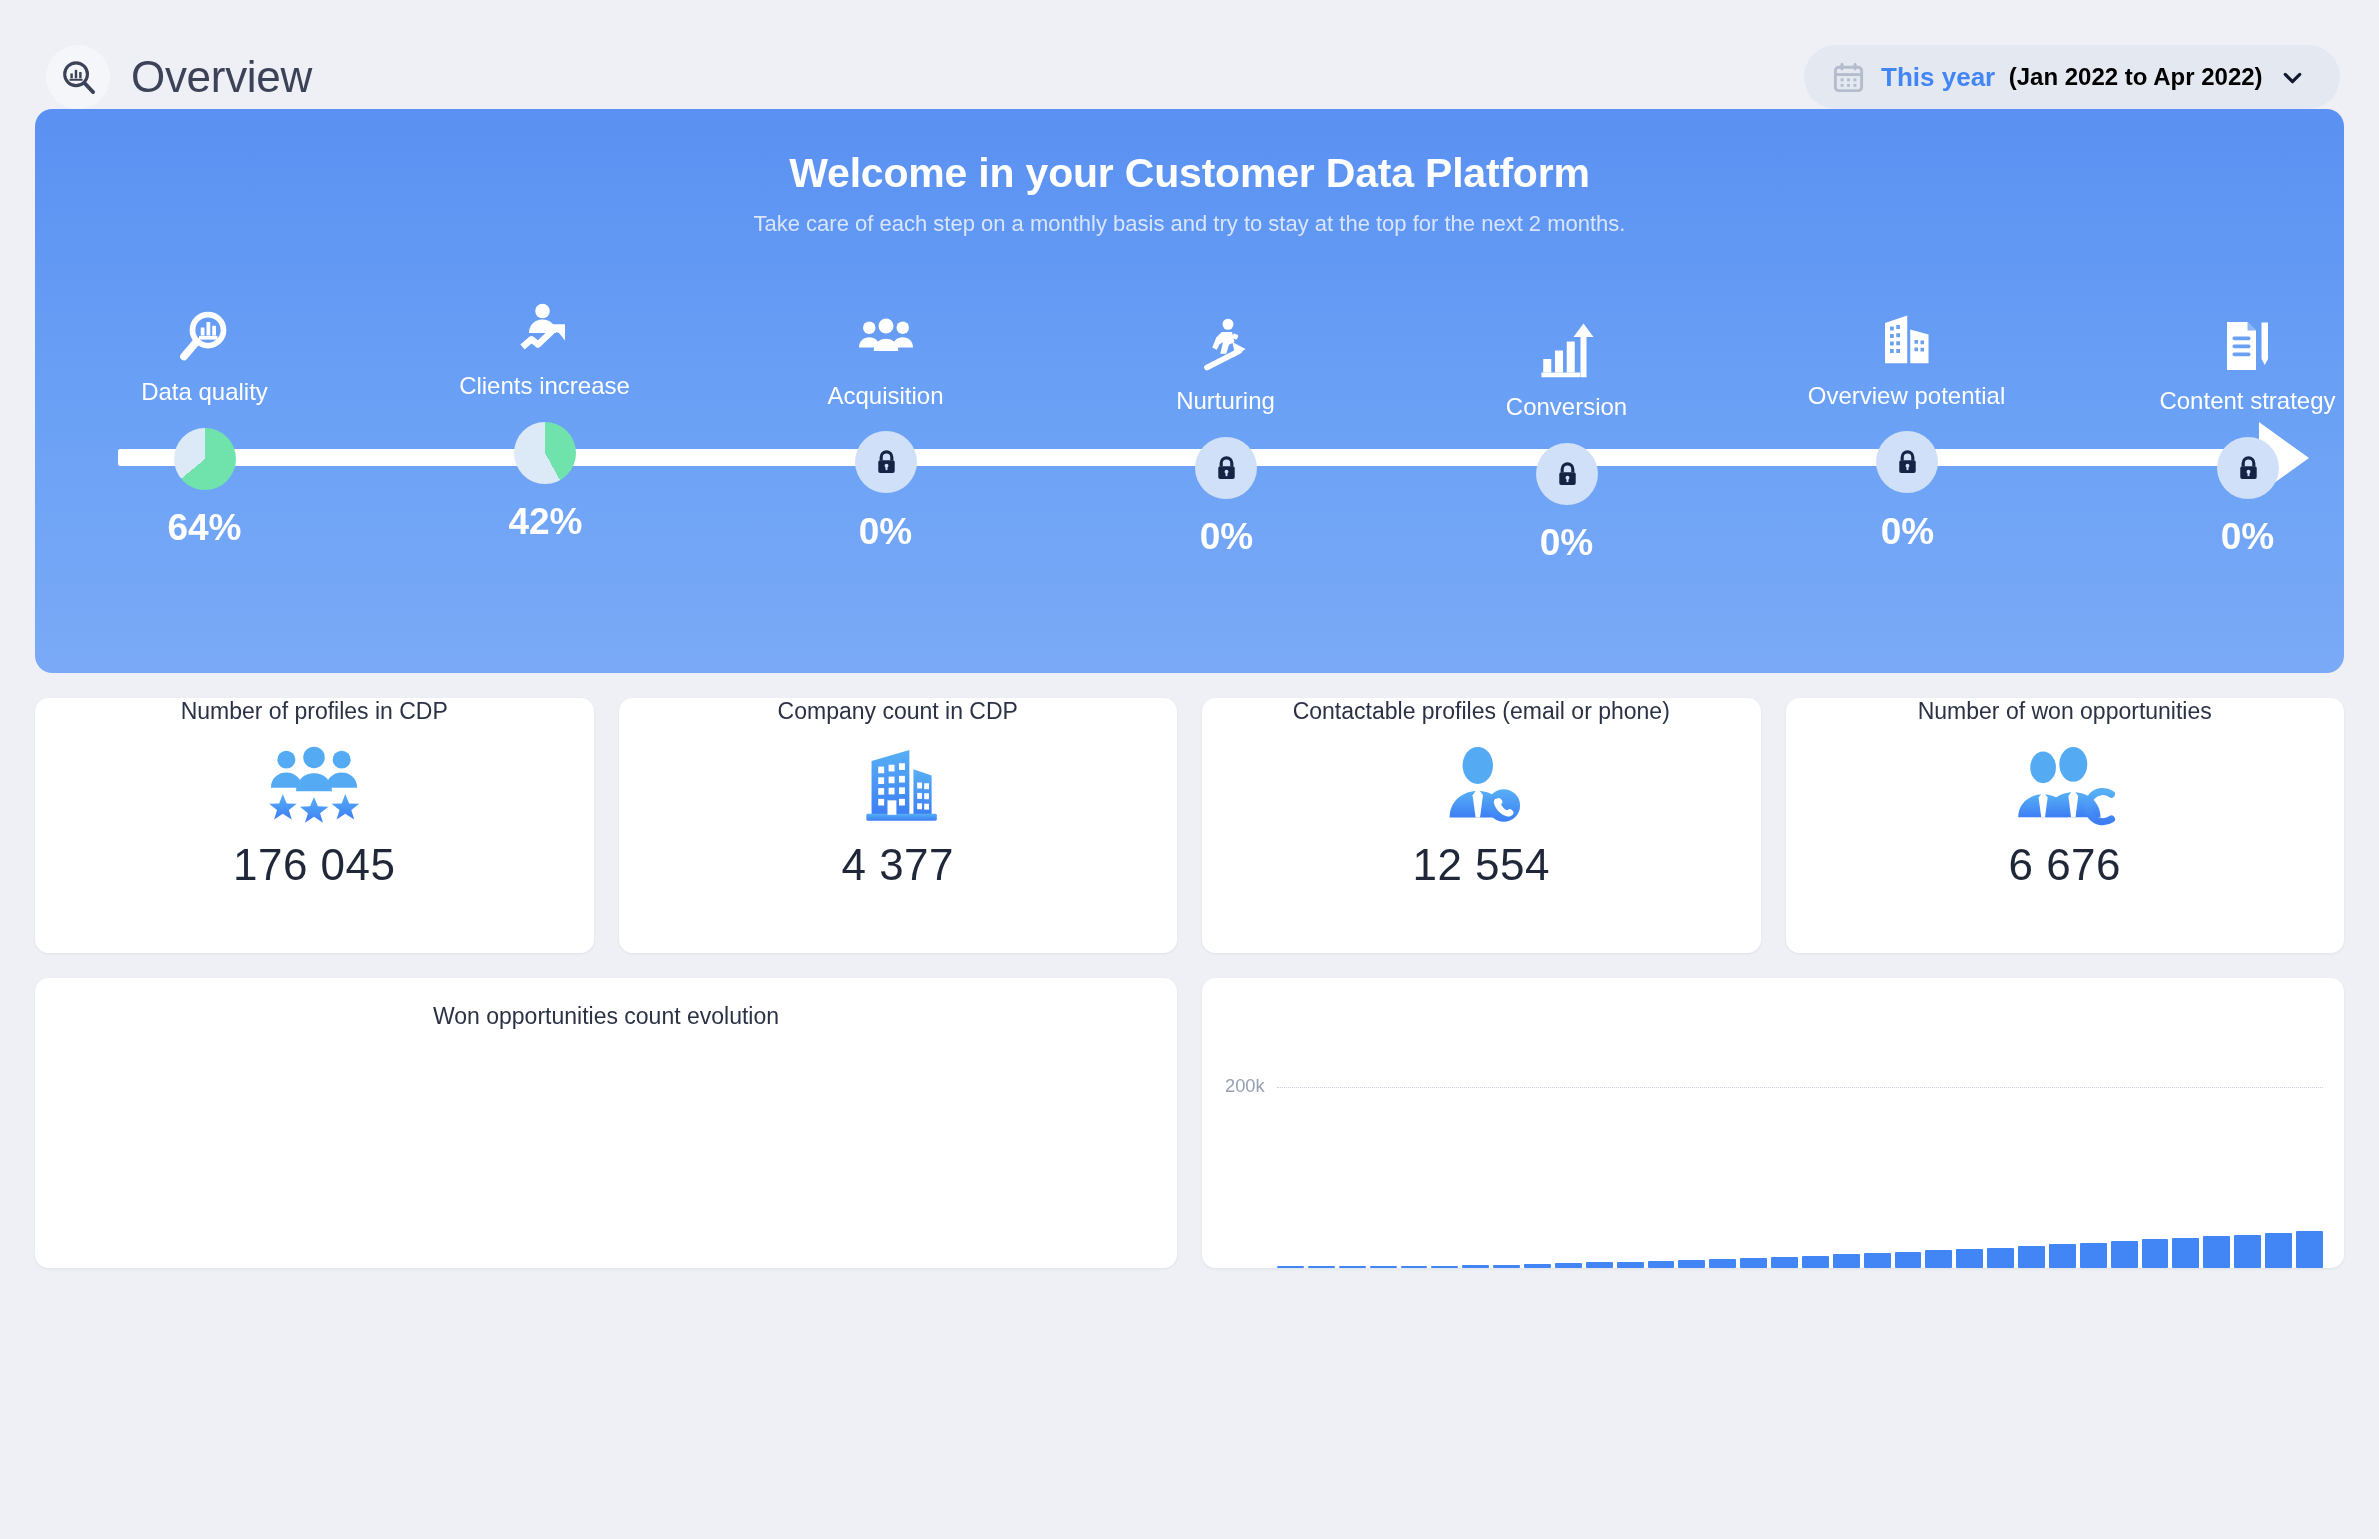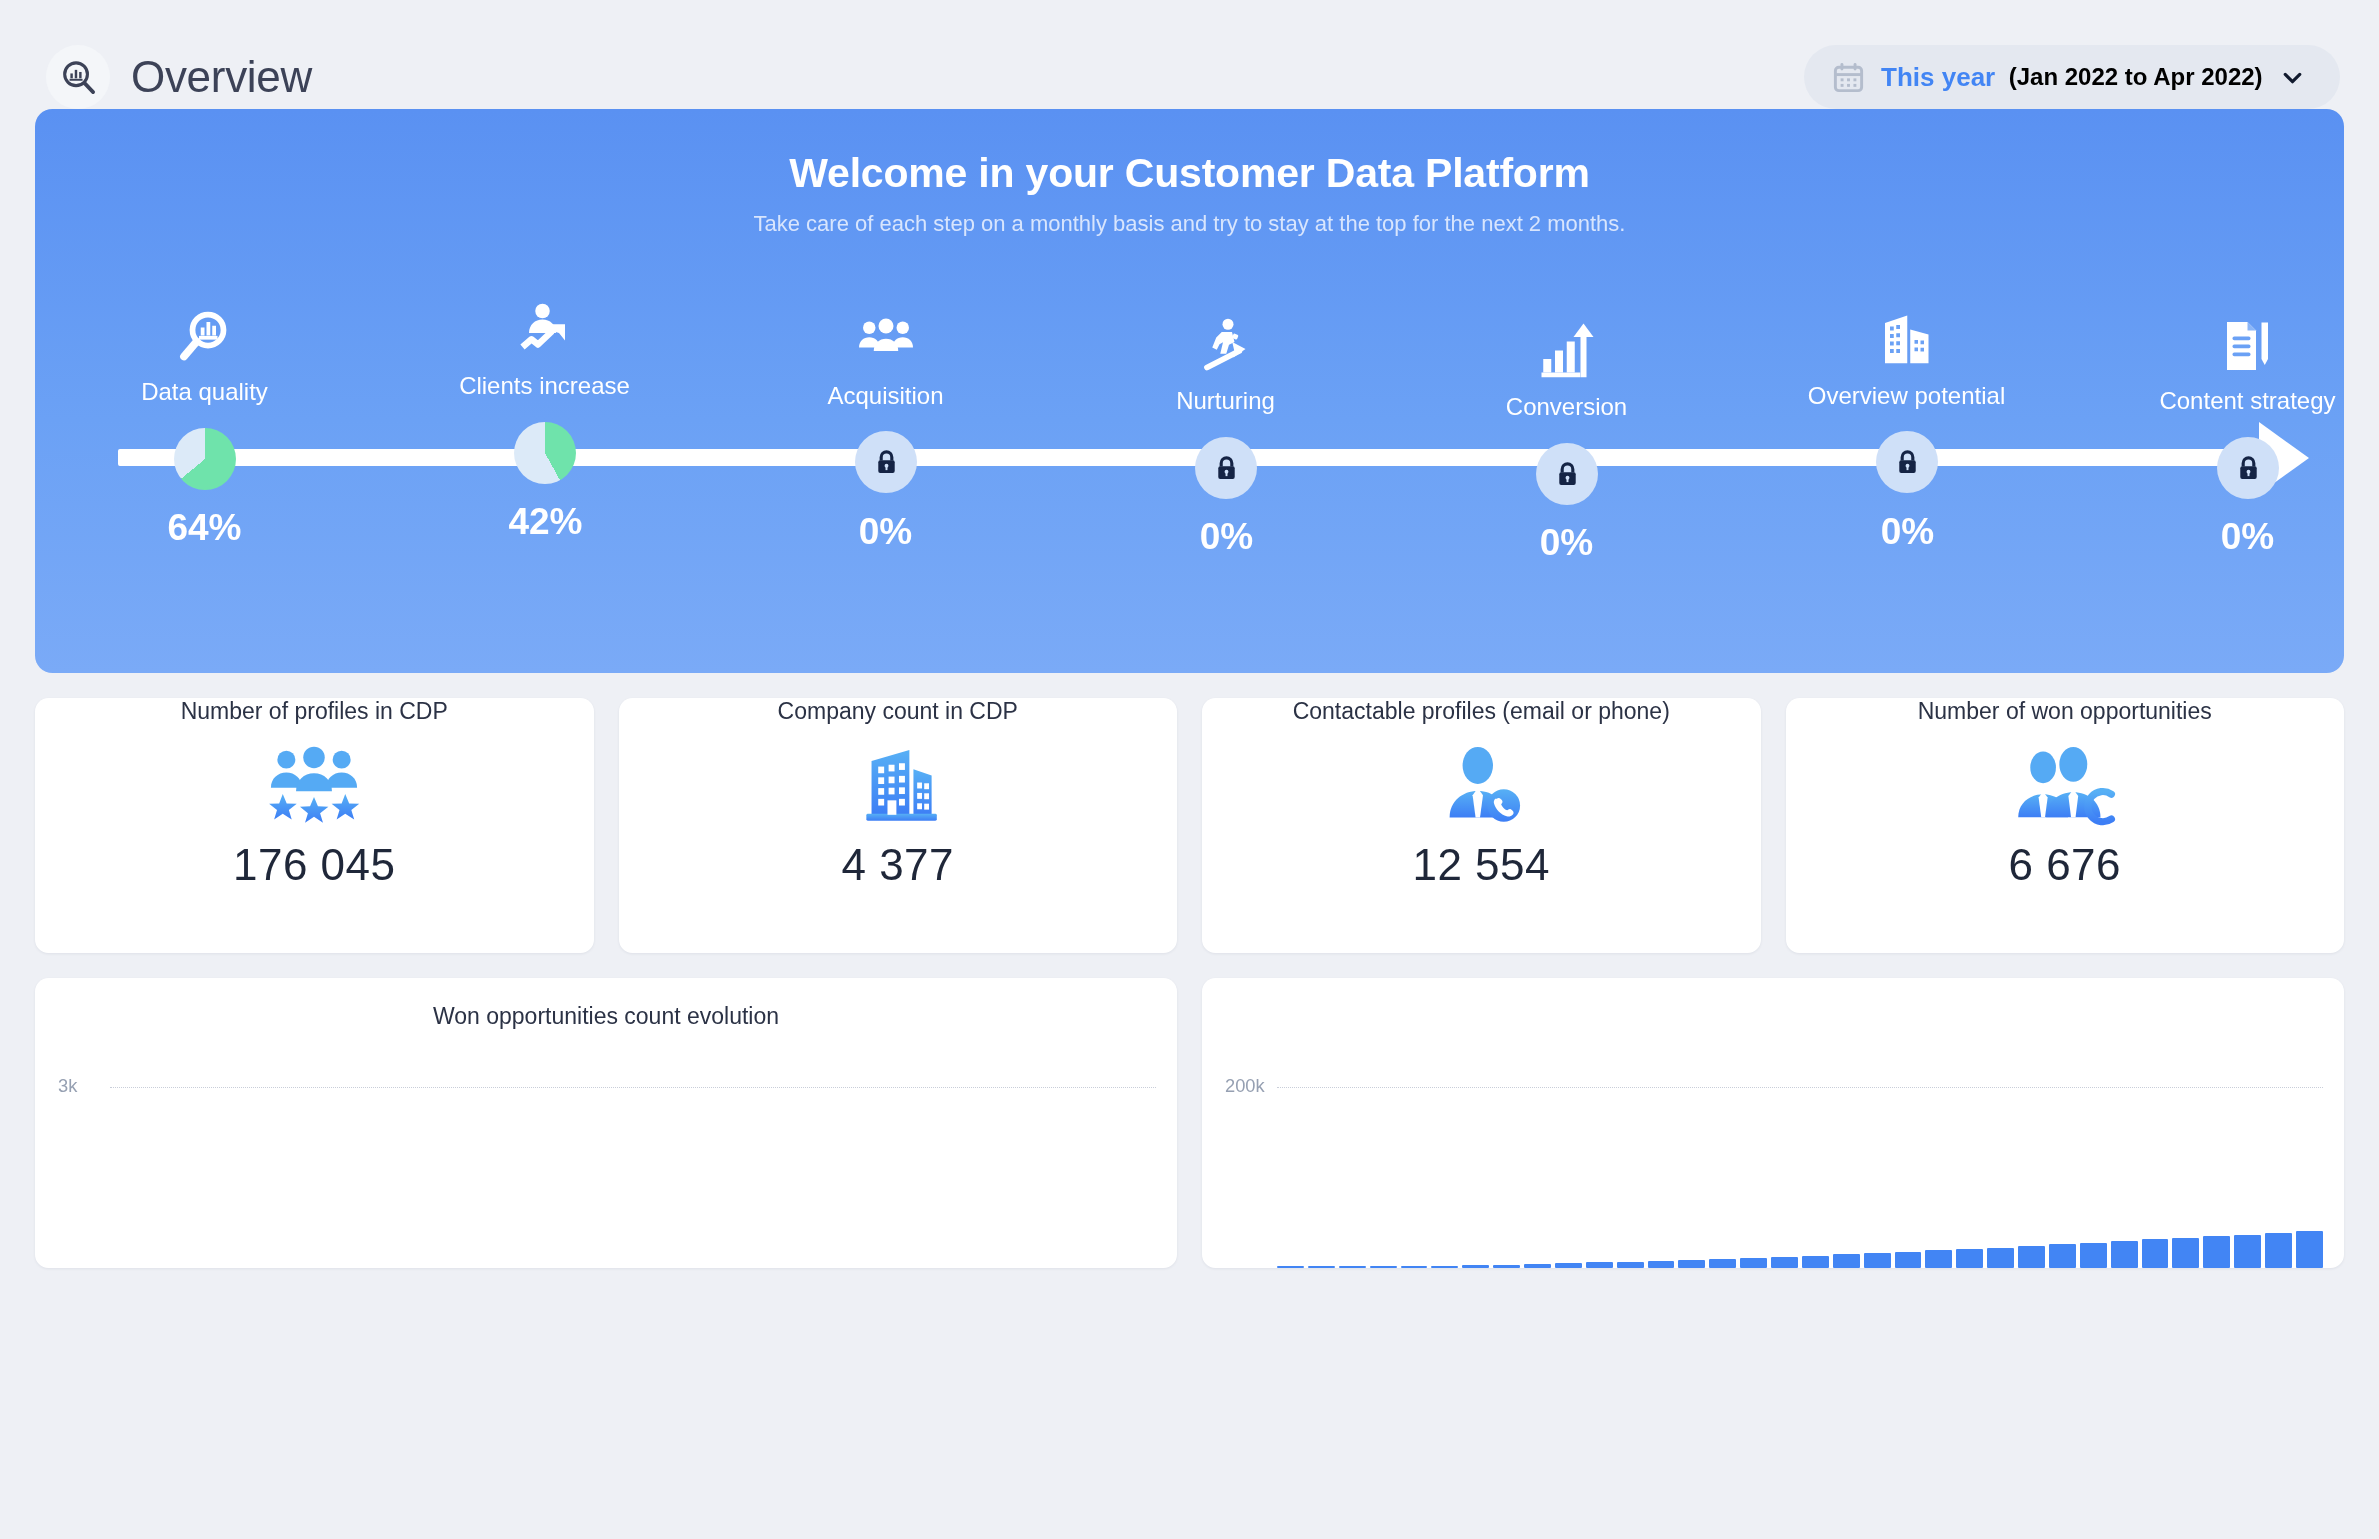--- a/index.html
+++ b/index.html
@@ -512,25 +512,20 @@
         </svg>
       </div>
       <div class="kpi-value">6 676</div>
     </div>
   </div>
 
 <div class="chart-row">
 
 <div class="chart-card">
       <div class="chart-title">Won opportunities count evolution</div>
-      <div class="chart-plot">
-        <div class="grid-label">3k</div>
-        <div class="gridline"></div>
-        <div class="bars"></div>
-      </div>
     </div>
     <div class="chart-card">
       <div class="chart-plot">
         <div class="grid-label">200k</div>
         <div class="gridline"></div>
         <div class="bars">
           <div class="bar" style="height:1.9px"></div>
           <div class="bar" style="height:1.9px"></div>
           <div class="bar" style="height:1.9px"></div>
           <div class="bar" style="height:1.9px"></div>

